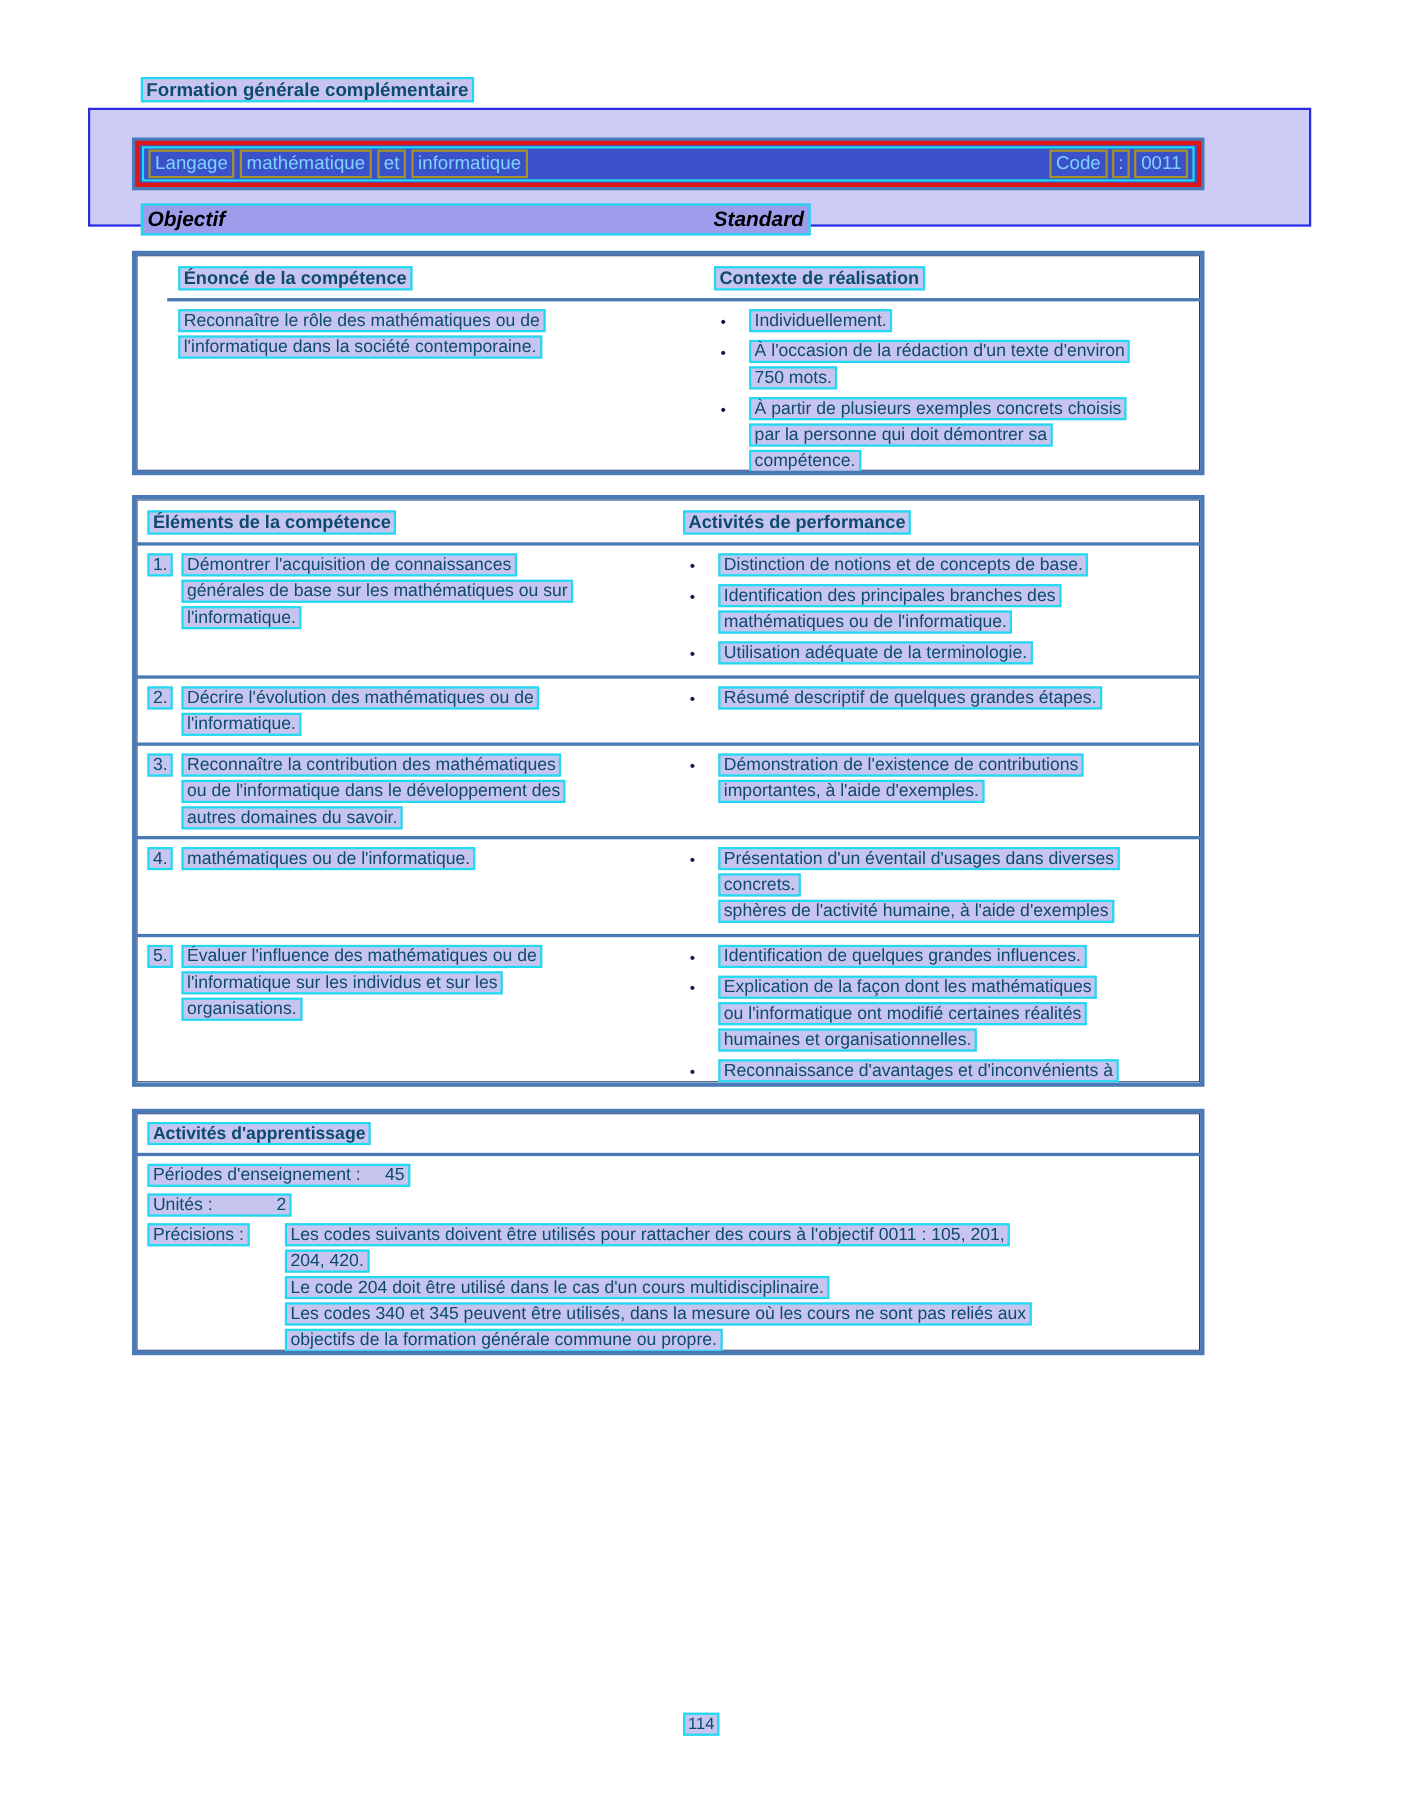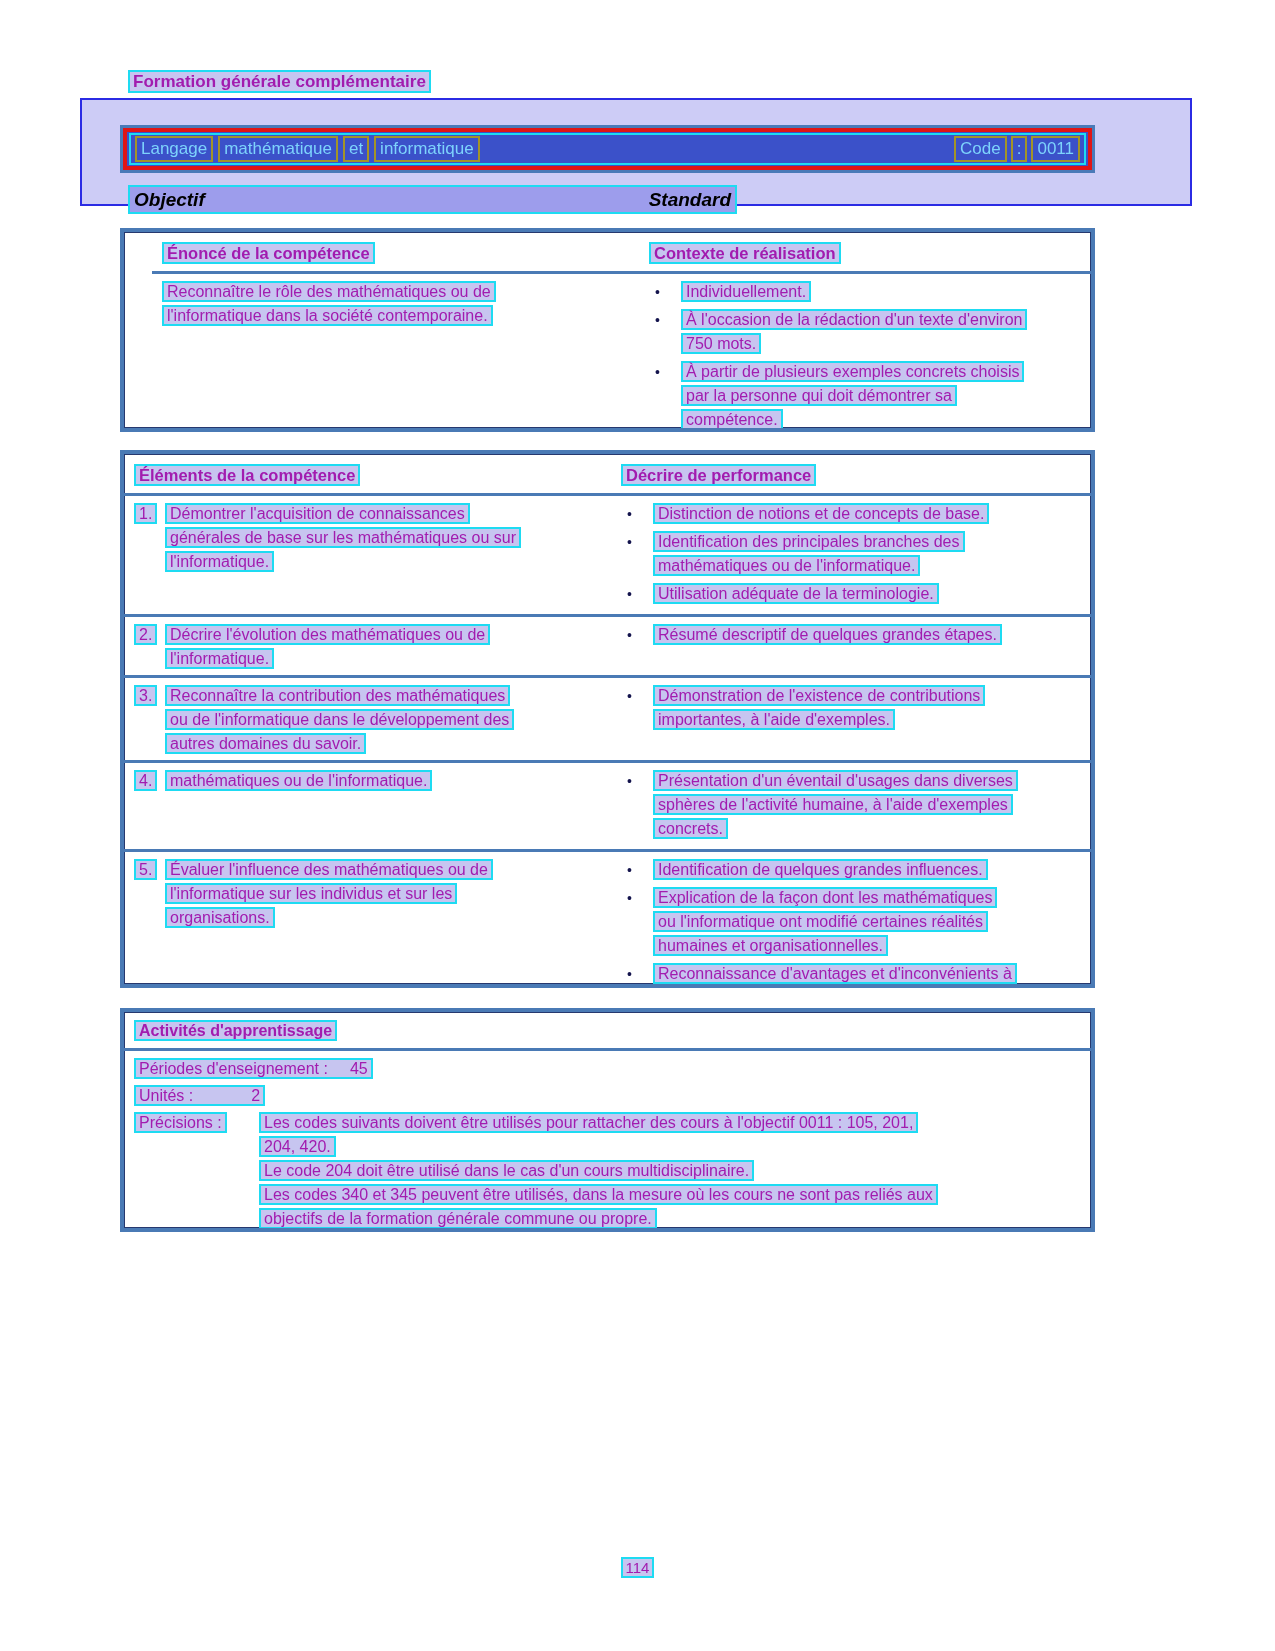--- a/index.html
+++ b/index.html
@@ -1,20 +1,20 @@
 <!DOCTYPE html>
 <html><head>
 <meta charset="utf-8">
 <style>
   html,body{margin:0;padding:0;background:#fff;}
   .page{position:relative;width:1275px;height:1651px;background:#ffffff;
         font-family:"Liberation Sans",sans-serif;color:#14144d;overflow:hidden;}
 
   
-  .hl{background:#c7c5f0;border:2px solid #1edbf2;padding:0 3px;color:#a21caf;}
+  .hl{background:#c7c5f0;border:2px solid #1edbf2;padding:0 3px;color:#0c4a6e;}
   .line{line-height:24px;white-space:nowrap;font-size:16px;}
 
   
   .doc-header{position:absolute;left:128px;top:70px;z-index:3;font-size:17px;font-weight:bold;}
 
   
   .overlay{position:absolute;left:80px;top:98px;width:1112px;height:108px;
            background:#cdccf6;border:2px solid #2b2be4;z-index:1;box-sizing:border-box;}
 
   
@@ -144,21 +144,21 @@
         </div>
     </div>
   </div>
 
   <div class="tbl" id="table2">
     <div class="tbl-head">
       <div class="col-left line">
         <span class="hl">Éléments de la compétence</span>
       </div>
       <div class="col-right line">
-        <span class="hl">Décrire de performance</span>
+        <span class="hl">Activités de performance</span>
       </div>
     </div>
 
     <div class="trow">
       <div class="col-left numrow">
         <span class="num line"><span class="hl">1.</span></span>
         <div class="left-lines">
             <div class="line"><span class="hl">Démontrer l'acquisition de connaissances</span></div>
             <div class="line"><span class="hl">générales de base sur les mathématiques ou sur</span></div>
             <div class="line"><span class="hl">l'informatique.</span></div>
@@ -230,22 +230,22 @@
         <span class="num line"><span class="hl">4.</span></span>
         <div class="left-lines">
             <div class="line"><span class="hl">mathématiques ou de l'informatique.</span></div>
           </div>
       </div>
       <div class="col-right">
           <div class="bullet-item">
             <span class="bullet">•</span>
             <div class="blines">
               <div class="line"><span class="hl">Présentation d'un éventail d'usages dans diverses</span></div>
+              <div class="line"><span class="hl">concrets.</span></div>
               <div class="line"><span class="hl">sphères de l'activité humaine, à l'aide d'exemples</span></div>
-              <div class="line"><span class="hl">concrets.</span></div>
             </div>
           </div>
         </div>
     </div>
 
     <div class="trow sep">
       <div class="col-left numrow">
         <span class="num line"><span class="hl">5.</span></span>
         <div class="left-lines">
             <div class="line"><span class="hl">Évaluer l'influence des mathématiques ou de</span></div>

